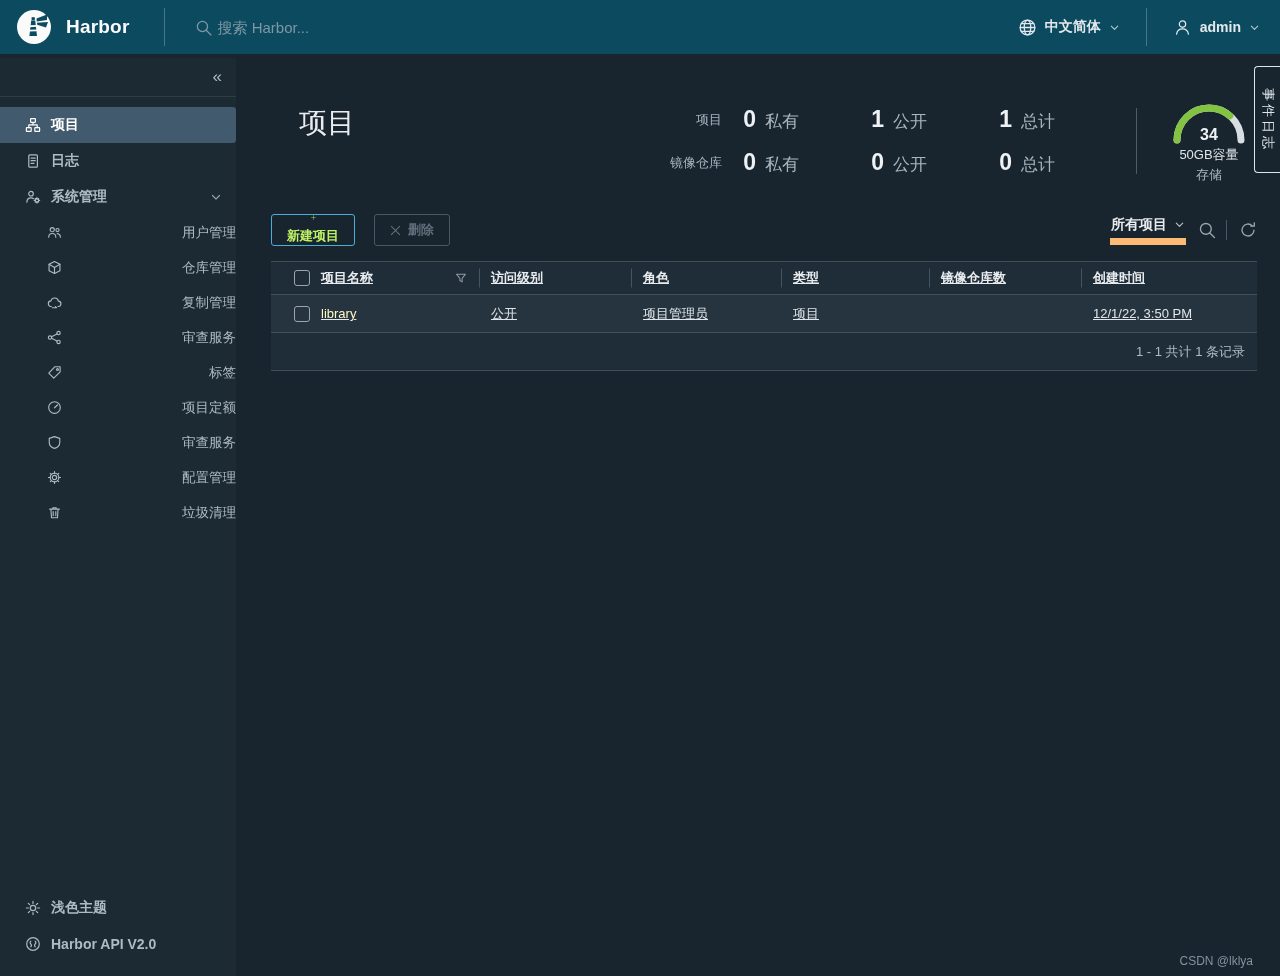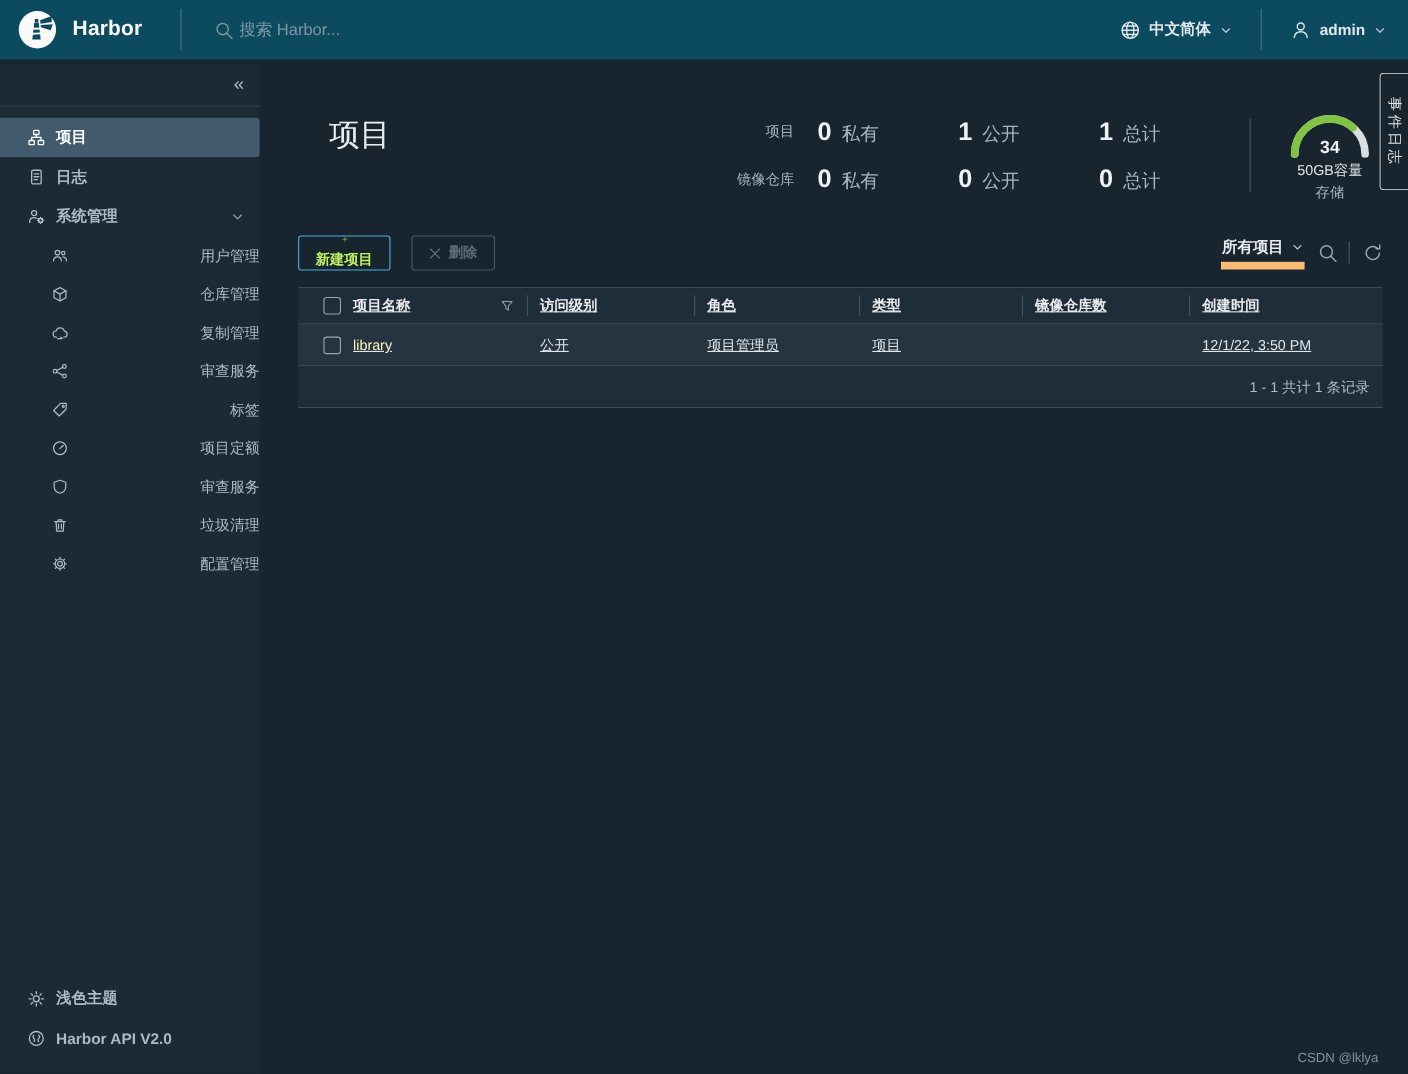--- a/index.html
+++ b/index.html
@@ -286,31 +286,31 @@
       <span>项目定额</span>
     </div>
     <div class="sub-item">
       <svg class="ic" width="15" height="15" viewBox="0 0 16 16">
         <path d="M8 1.7l5.6 1.9V8c0 3.4-2.5 5.4-5.6 6.3C4.9 13.4 2.4 11.4 2.4 8V3.6Z"></path>
       </svg>
       <span>审查服务</span>
     </div>
     <div class="sub-item">
       <svg class="ic" width="15" height="15" viewBox="0 0 16 16">
-        <path d="M2.8 4.4h10.4M6.2 4.4V2.9h3.6v1.5M4.2 4.4l.6 9.2h6.4l.6-9.2M6.6 7v4.4M9.4 7v4.4"></path>
-      </svg>
-      <span>垃圾清理</span>
-    </div>
-    <div class="sub-item">
-      <svg class="ic" width="15" height="15" viewBox="0 0 16 16">
         <circle cx="8" cy="8" r="2.3"></circle>
           <circle cx="8" cy="8" r="4.6"></circle>
         <path d="M8 1.6v1.8M8 12.6v1.8M1.6 8h1.8M12.6 8h1.8M3.5 3.5l1.2 1.2M11.3 11.3l1.2 1.2M12.5 3.5l-1.2 1.2M4.7 11.3l-1.2 1.2"></path>
       </svg>
       <span>配置管理</span>
+    </div>
+    <div class="sub-item">
+      <svg class="ic" width="15" height="15" viewBox="0 0 16 16">
+        <path d="M2.8 4.4h10.4M6.2 4.4V2.9h3.6v1.5M4.2 4.4l.6 9.2h6.4l.6-9.2M6.6 7v4.4M9.4 7v4.4"></path>
+      </svg>
+      <span>垃圾清理</span>
     </div>
   </nav>
 
   <div class="sidebar-footer">
     <div class="nav-item">
       <svg class="ic" width="16" height="16" viewBox="0 0 16 16">
         <circle cx="8" cy="8" r="2.7"></circle>
         <path d="M8 1.4v2M8 12.6v2M1.4 8h2M12.6 8h2M3.3 3.3l1.4 1.4M11.3 11.3l1.4 1.4M12.7 3.3l-1.4 1.4M4.7 11.3l-1.4 1.4"></path>
       </svg>
       <span>浅色主题</span>

